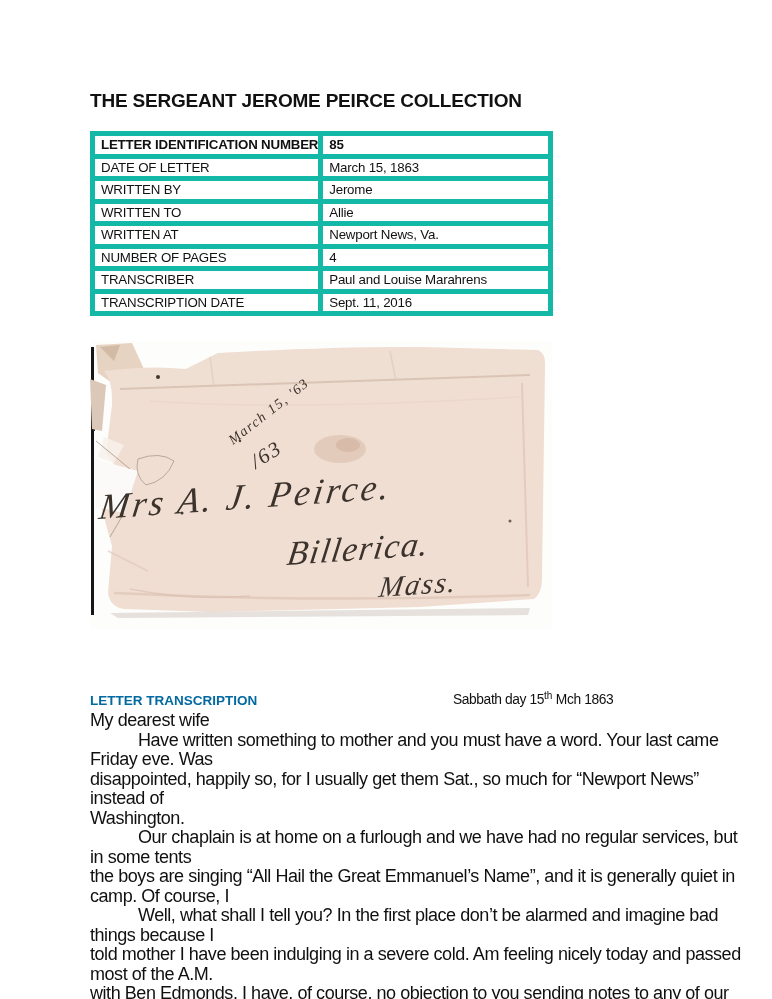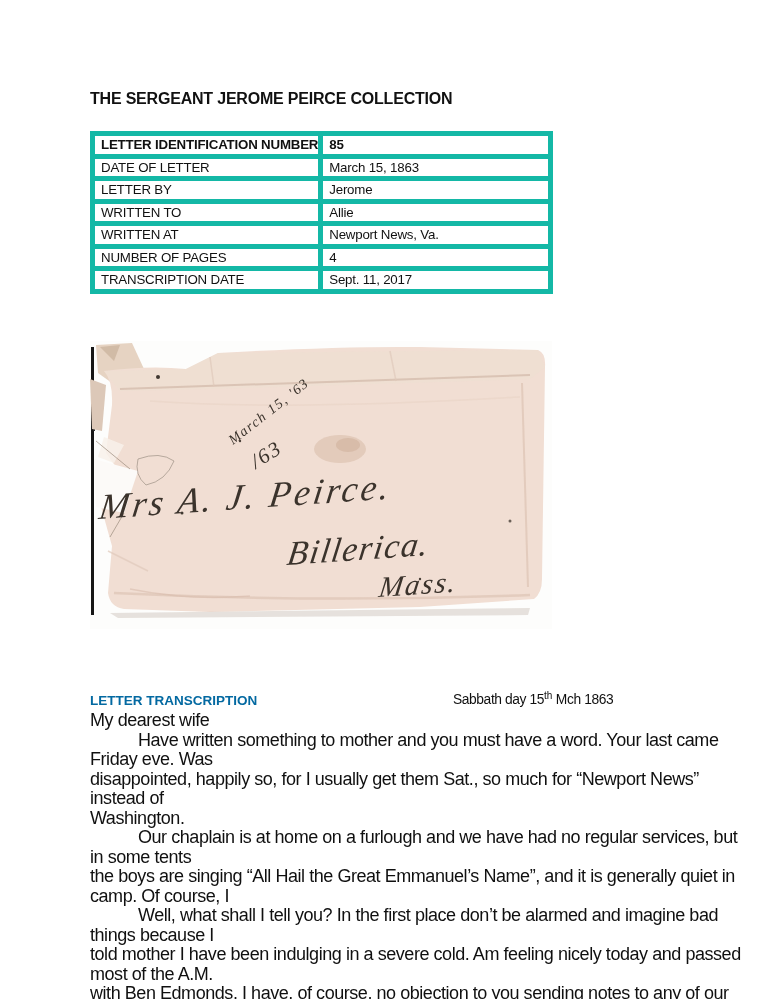--- a/index.html
+++ b/index.html
@@ -8,21 +8,21 @@
     width: 772px;
     height: 999px;
     background: #ffffff;
     font-family: "Liberation Sans", sans-serif;
     color: #151515;
     overflow: hidden;
   }
   .page-title {
     position: absolute;
     top: 90px; left: 90px;
-    font-size: 16px;
+    font-size: 19px;
     font-weight: bold;
     letter-spacing: -0.2px;
     color: #111;
     margin: 0;
   }
   table.info {
     position: absolute;
     top: 131px; left: 90px;
     width: 463px;
     border-collapse: collapse;
@@ -97,38 +97,42 @@
     <tbody>
       <tr class="bold">
         <td class="lbl">LETTER IDENTIFICATION NUMBER</td>
         <td class="val">85</td>
       </tr>
       <tr>
         <td class="lbl">DATE OF LETTER</td>
         <td class="val">March 15, 1863</td>
       </tr>
       <tr>
-        <td class="lbl">LETTER BY</td>
+        <td class="lbl">WRITTEN BY</td>
         <td class="val">Jerome</td>
       </tr>
       <tr>
         <td class="lbl">WRITTEN TO</td>
         <td class="val">Allie</td>
       </tr>
       <tr>
         <td class="lbl">WRITTEN AT</td>
         <td class="val">Newport News, Va.</td>
       </tr>
       <tr>
         <td class="lbl">NUMBER OF PAGES</td>
         <td class="val">4</td>
       </tr>
       <tr>
+        <td class="lbl">TRANSCRIBER</td>
+        <td class="val">Paul and Louise Marahrens</td>
+      </tr>
+      <tr>
         <td class="lbl">TRANSCRIPTION DATE</td>
-        <td class="val">Sept. 11, 2017</td>
+        <td class="val">Sept. 11, 2016</td>
       </tr>
     </tbody>
   </table>
 
   <div class="sec-head env-head">ENVELOPE</div>
 
   <div class="scan">
     <svg width="462" height="288" viewBox="0 0 462 288" xmlns="http://www.w3.org/2000/svg">
 
       <rect x="0" y="0" width="462" height="288" fill="#fdfdfc"></rect>

